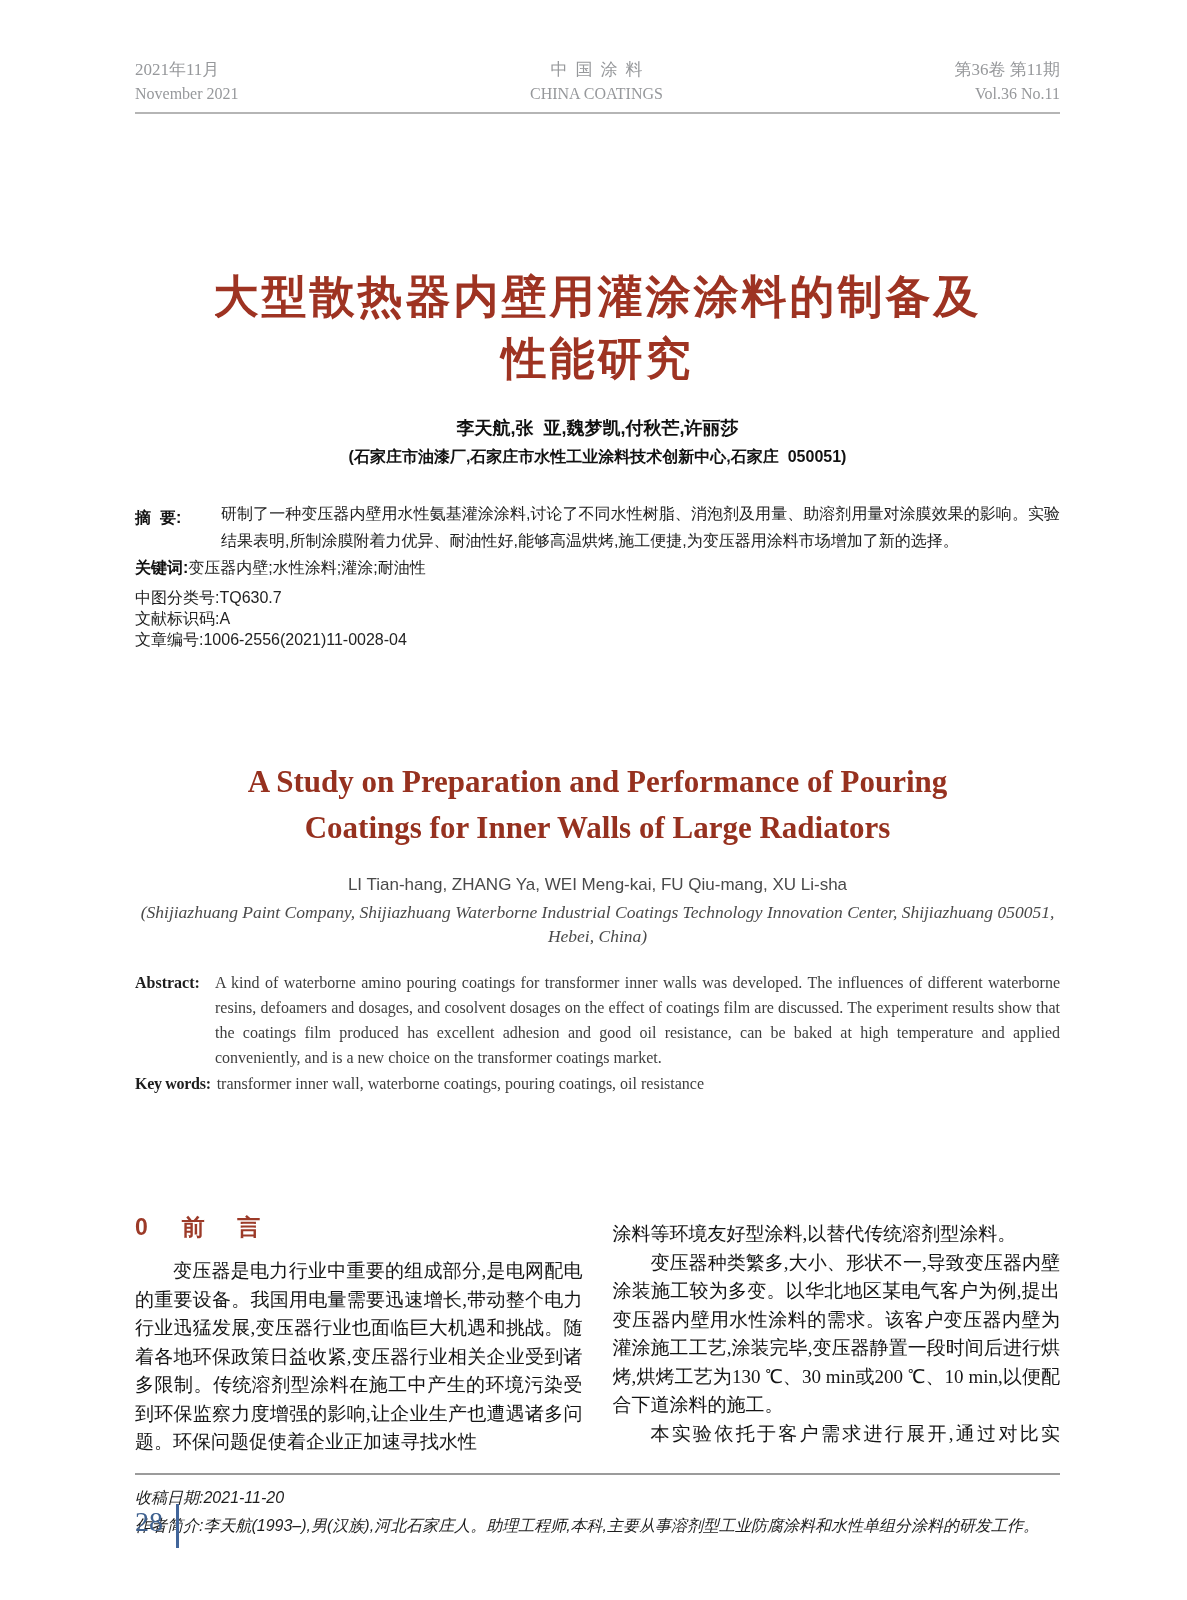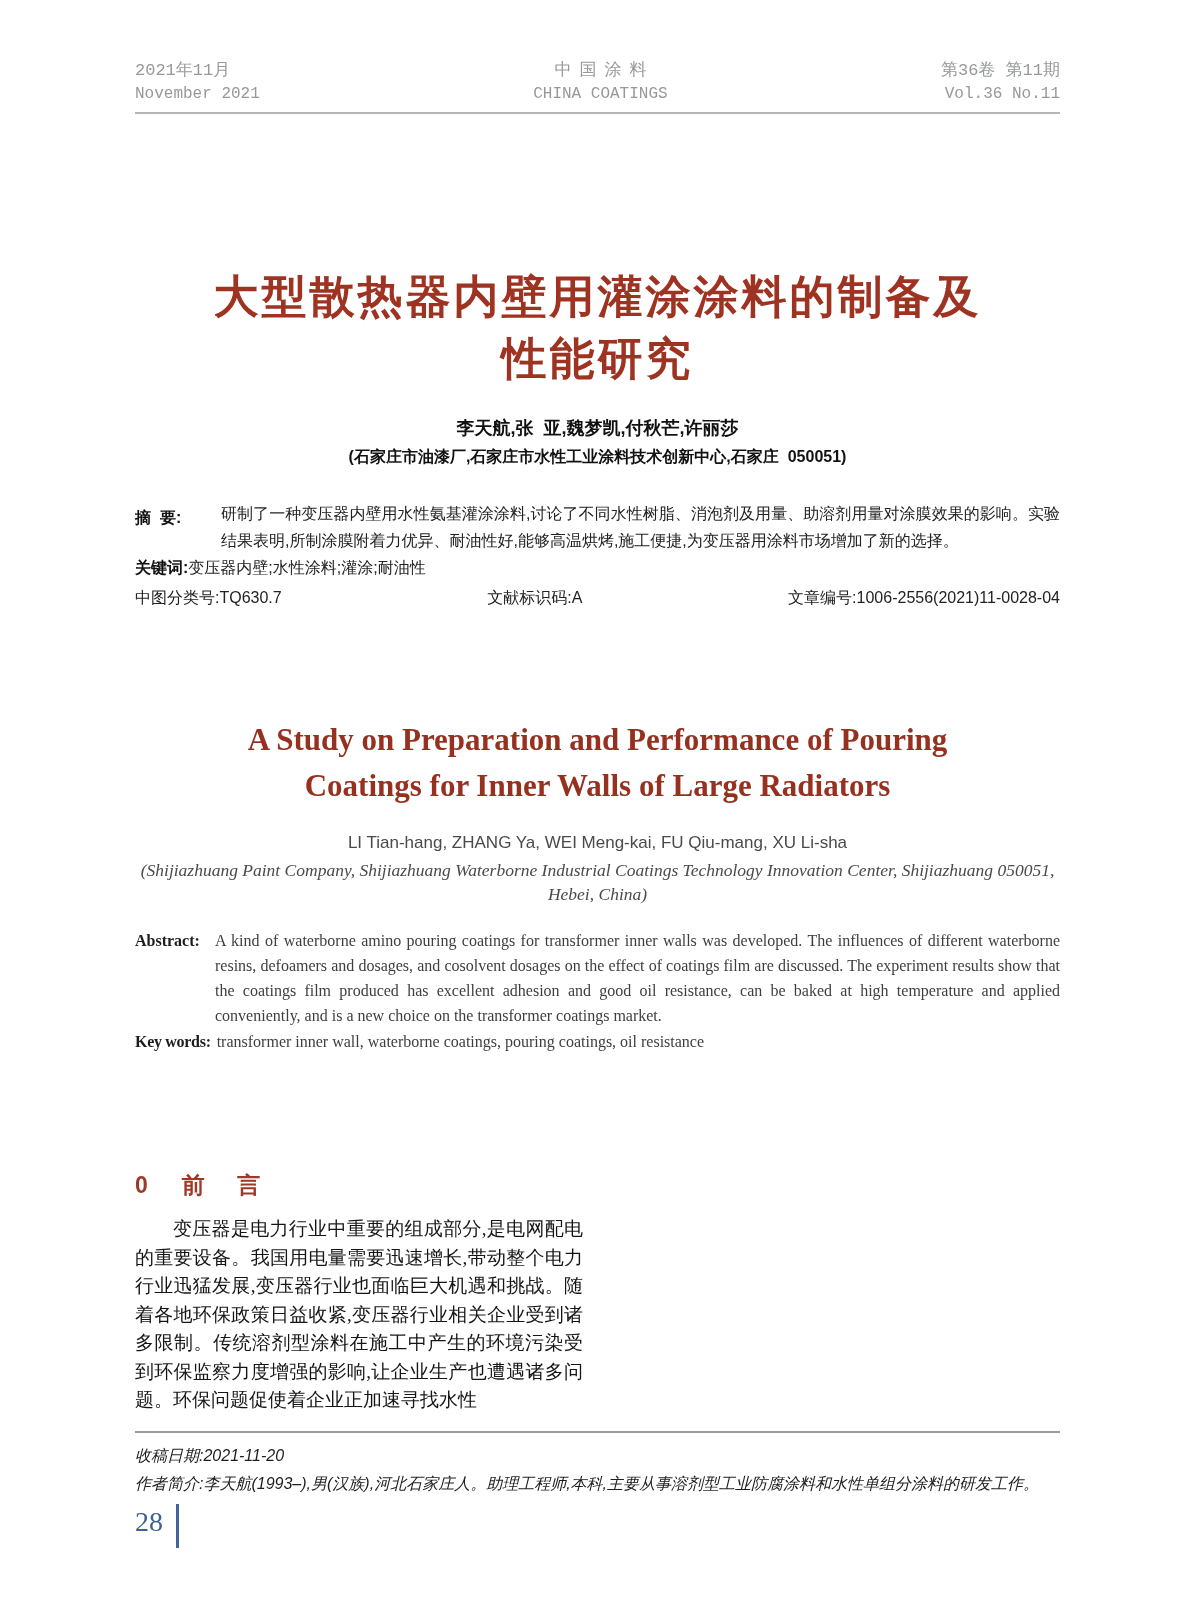--- a/index.html
+++ b/index.html
@@ -6,21 +6,21 @@
   html,body { background:#ffffff; }
   .page {
     width:1187px; height:1600px; background:#ffffff;
     padding:58px 127px 0 135px; position:relative; overflow:hidden;
     font-family:"Liberation Serif", serif; color:#1a1a1a;
   }
   
   .jheader {
     display:flex; justify-content:space-between; 
     border-bottom:2px solid #b5b5b5; padding-bottom:9px;
-    color:#96989b; font-family:Liberation Mono, monospace;
+    color:#96989b; font-family:Liberation Serif, serif;
   }
   .jheader .blk { display:flex; flex-direction:column; gap:4px; }
   .jheader .c { text-align:center; }
   .jheader .r { text-align:right; }
   .jh-zh { font-size:17px; }
   .jh-zh.sp { letter-spacing:8px; margin-right:-8px; }
   .jh-en { font-size:16px; }
   
   .title-zh {
     margin-top:152px; text-align:center; color:#9e3322;
@@ -41,21 +41,21 @@
     font-family:"Liberation Sans", sans-serif; font-size:16px;
     line-height:27px; text-align:justify; color:#222;
   }
   .abs-zh .label { position:absolute; left:0; top:4px; font-weight:700; white-space:pre; color:#111; }
   .kw-zh {
     font-family:"Liberation Sans", sans-serif; font-size:16px; line-height:27px; color:#222;
   }
   .kw-zh .label { font-weight:700; color:#111; }
   .meta-row {
     margin-top:7px; display:flex; justify-content:space-between;
-    font-family:"Liberation Sans", sans-serif; font-size:16px; color:#222;
+    font-family:"Liberation Sans", sans-serif; font-size:16px; color:#222;flex-direction:column;
   }
   .doi { margin-top:9px; font-family:"Liberation Serif", serif; font-size:17px; color:#222; }
   
   .title-en {
     margin-top:108px; text-align:center; color:#96311f;
     font-family:"Liberation Serif", serif; font-weight:700;
     font-size:31px; line-height:46px;
   }
   .authors-en {
     margin-top:24px; text-align:center; font-family:"Liberation Sans", sans-serif;
@@ -172,20 +172,25 @@
 
   <div class="section-head">
     <span class="num">0</span>
     <span class="tt">前 言</span>
   </div>
 
   <div class="columns">
     <div class="col">
       <p class="indent">变压器是电力行业中重要的组成部分,是电网配电的重要设备。我国用电量需要迅速增长,带动整个电力行业迅猛发展,变压器行业也面临巨大机遇和挑战。随着各地环保政策日益收紧,变压器行业相关企业受到诸多限制。传统溶剂型涂料在施工中产生的环境污染受到环保监察力度增强的影响,让企业生产也遭遇诸多问题。环保问题促使着企业正加速寻找水性</p>
     </div>
+    <div class="col col-right">
+      <p>涂料等环境友好型涂料,以替代传统溶剂型涂料。</p>
+      <p class="indent">变压器种类繁多,大小、形状不一,导致变压器内壁涂装施工较为多变。以华北地区某电气客户为例,提出变压器内壁用水性涂料的需求。该客户变压器内壁为灌涂施工工艺,涂装完毕,变压器静置一段时间后进行烘烤,烘烤工艺为130 ℃、30 min或200 ℃、10 min,以便配合下道涂料的施工。</p>
+      <p class="indent fill-last">本实验依托于客户需求进行展开,通过对比实</p>
+    </div>
   </div>
 
   <div class="footnote">
     <div>收稿日期:2021-11-20</div>
     <div>作者简介:李天航(1993–),男(汉族),河北石家庄人。助理工程师,本科,主要从事溶剂型工业防腐涂料和水性单组分涂料的研发工作。</div>
   </div>
 
   <div class="pfooter">
     <span class="pnum">28</span>
     <span class="bar"></span>

